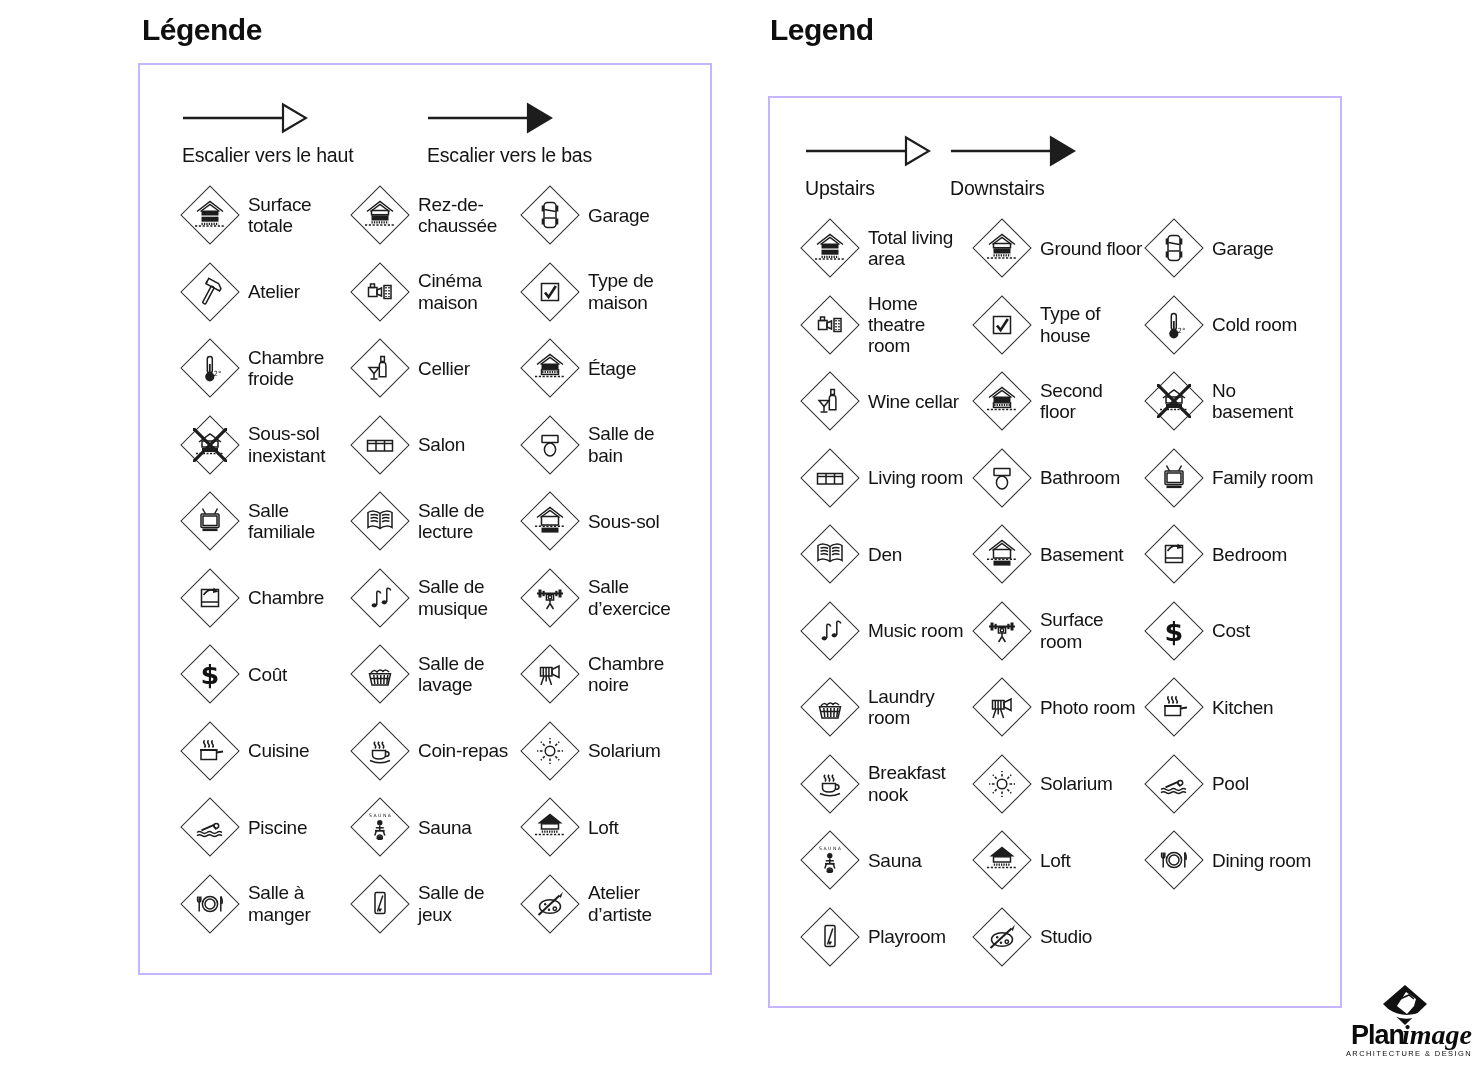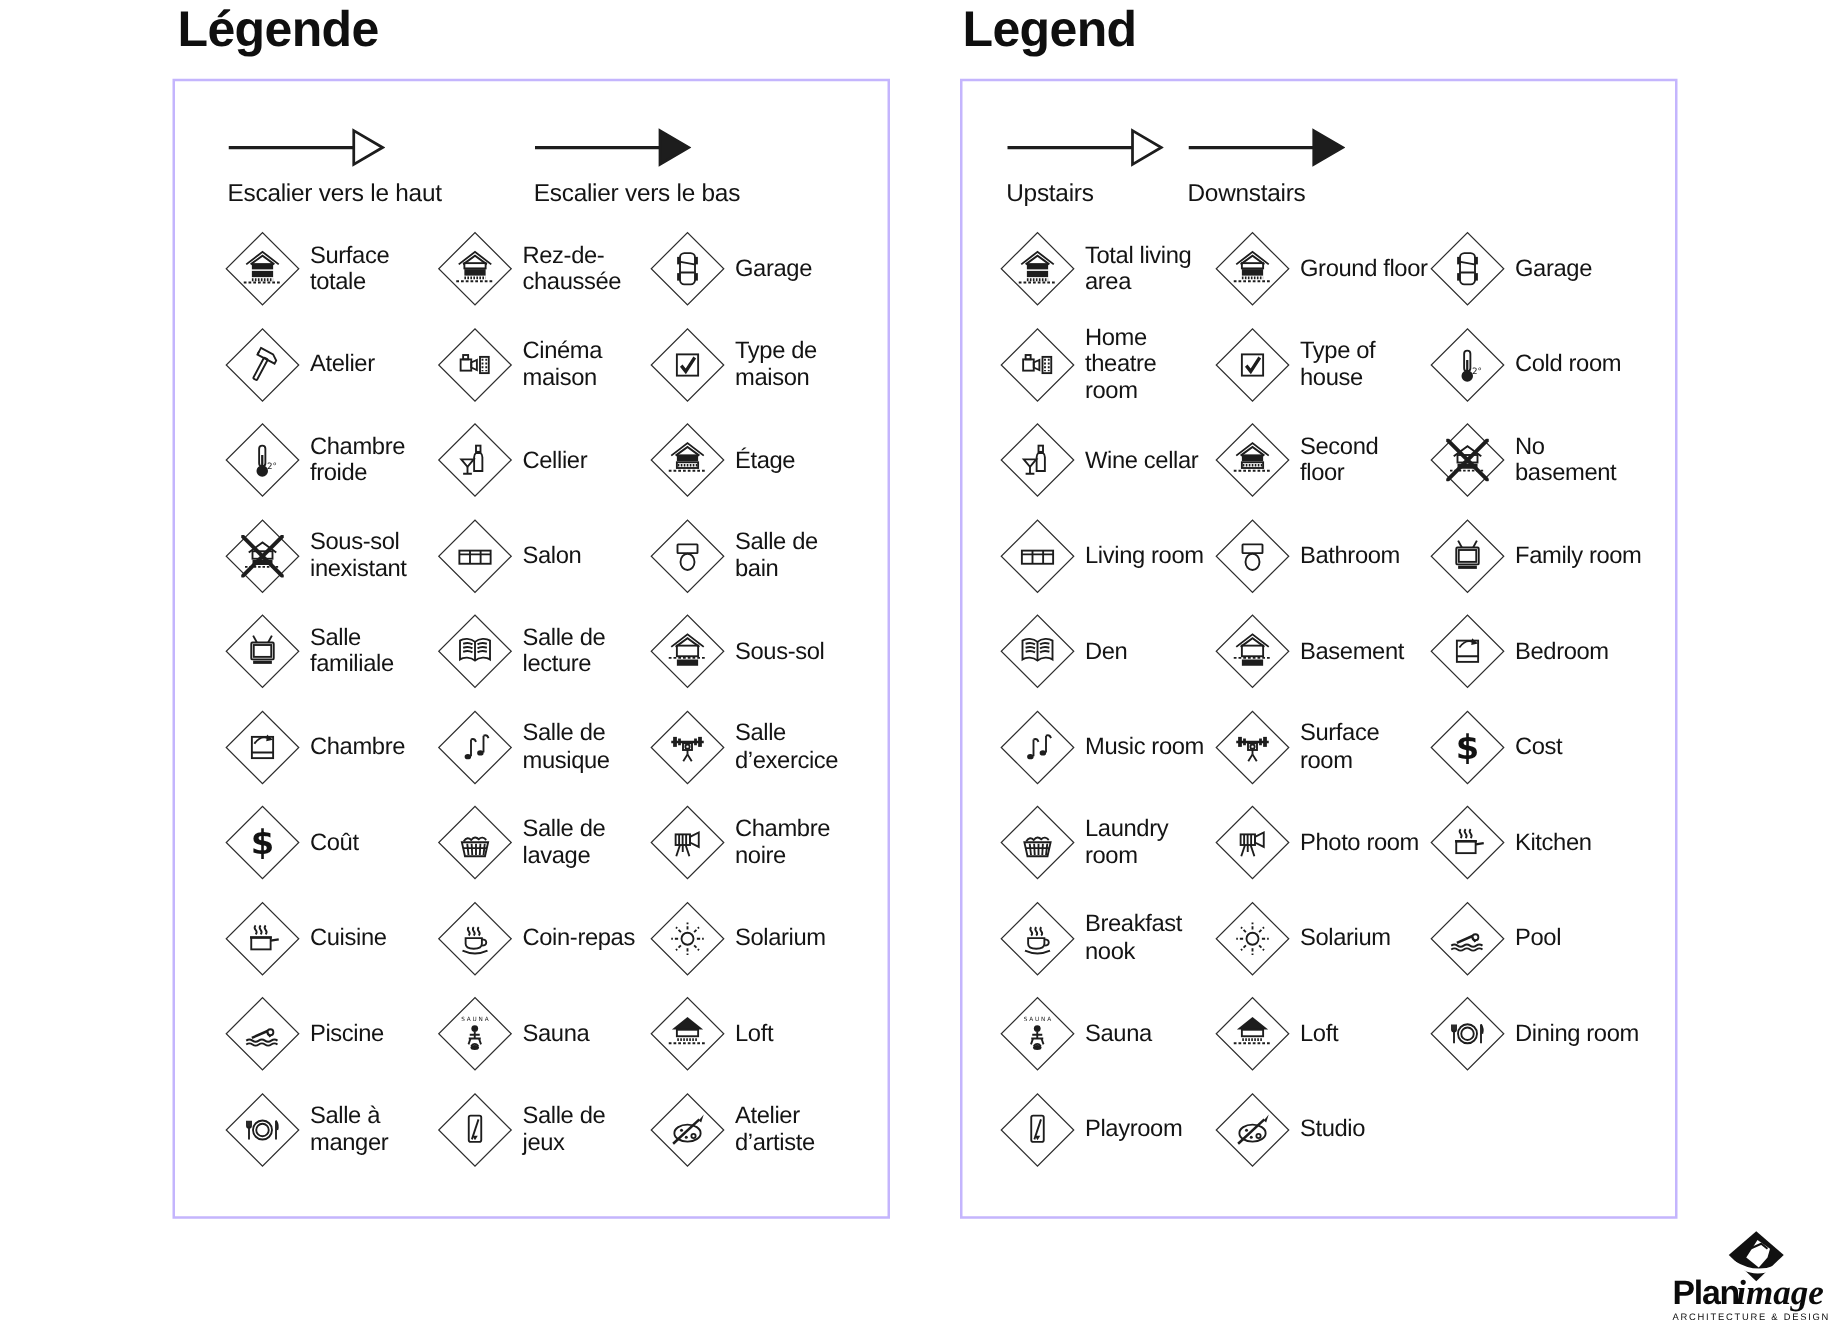--- a/index.html
+++ b/index.html
@@ -1,44 +1,44 @@
 <!DOCTYPE html>
 <html><head>
 <meta charset="utf-8">
 <style>
   html,body{margin:0;padding:0;}
   body{
     width:1478px;height:1074px;position:relative;background:#fff;
     font-family:"Liberation Sans", sans-serif;color:#161616;overflow:hidden;
     -webkit-font-smoothing:antialiased;
   }
-  .title{position:absolute;top:2px;font-size:40px;font-weight:700;letter-spacing:-0.5px;color:#0f0f0f;}
+  .title{position:absolute;top:13px;font-size:30px;font-weight:700;letter-spacing:-0.5px;color:#0f0f0f;}
   .title-fr{left:142px;}
   .title-en{left:770px;}
   .panel{position:absolute;top:63px;width:574px;height:912px;border:2px solid #c4b5fd;background:#fff;box-sizing:border-box;}
   .panel-fr{left:138px;}
-  .panel-en{left:768px;}
+  .panel-en{left:768px;margin-top:33px;}
   .stair{position:absolute;top:36px;}
   .panel-fr .stair-a{left:42px;}
   .panel-fr .stair-b{left:287px;}
   .panel-en .stair-a{left:35px;}
   .panel-en .stair-b{left:180px;}
   .stair .slabel{margin-top:9px;font-size:19.5px;letter-spacing:-0.2px;color:#141414;white-space:nowrap;}
   .grid{position:absolute;top:112px;display:grid;grid-auto-rows:76.5px;}
   .panel-fr .grid{left:41px;grid-template-columns:repeat(3,170px);}
   .panel-en .grid{left:31px;grid-template-columns:repeat(3,172px);}
   .cell{display:flex;align-items:center;}
   .dwrap{width:58px;height:58px;flex:0 0 58px;display:flex;align-items:center;justify-content:center;}
   .dia{width:40px;height:40px;border:1.6px solid #2e2e2e;transform:rotate(45deg);display:flex;align-items:center;justify-content:center;background:#fff;}
   .dia svg{transform:rotate(-45deg);width:34px;height:34px;overflow:visible;}
   .label{margin-left:9px;font-size:19px;line-height:1.13;letter-spacing:-0.3px;color:#141414;max-width:103px;}
   svg.ic, #defs symbol *{vector-effect:none;}
   svg.ic{fill:none;stroke:#1d1d1d;stroke-width:1.5;}
   .arrow-svg{display:block;}
-  .logo{position:absolute;left:1338px;top:984px;width:134px;text-align:left;line-height:1;}
+  .logo{position:absolute;left:1338px;top:984px;width:134px;text-align:right;line-height:1;}
   .logo-mark{display:block;margin:0 auto -7px auto;}
   .logo-text{white-space:nowrap;}
   .logo-text .plan{font-size:27px;font-weight:700;letter-spacing:-1px;color:#0b0b0b;}
   .logo-text .image{font-family:"Liberation Serif", serif;font-style:italic;font-weight:700;font-size:28px;margin-left:-2px;color:#0b0b0b;}
   .logo-tag{font-size:7.5px;letter-spacing:1.4px;color:#0b0b0b;margin-top:1px;}
 </style>
 </head>
 <body>
 
 <svg id="defs" width="0" height="0" style="position:absolute" aria-hidden="true">

